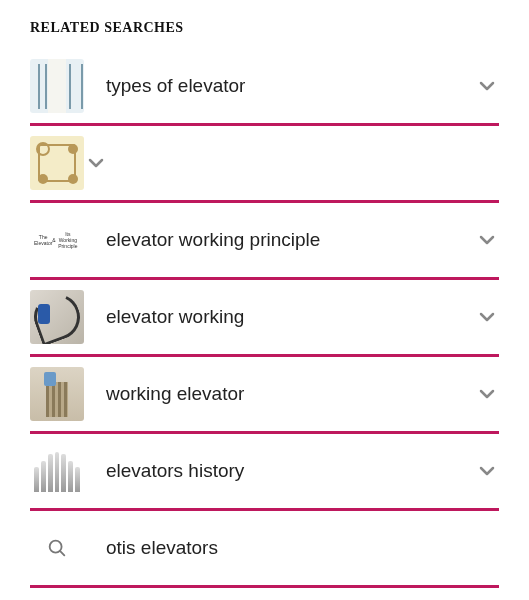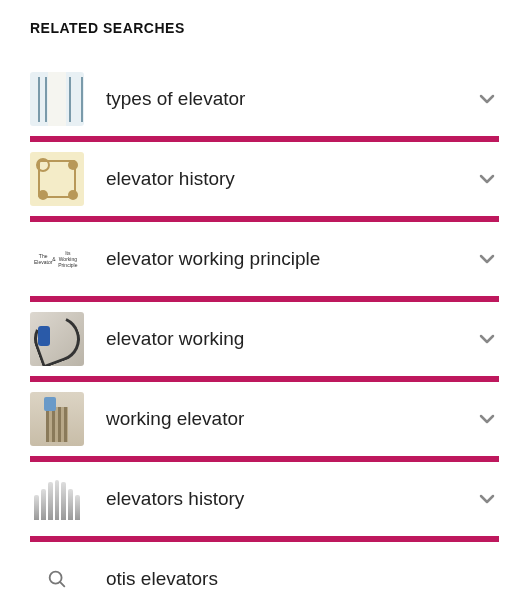--- a/index.html
+++ b/index.html
@@ -7,27 +7,28 @@
       font-family: -apple-system, BlinkMacSystemFont, "Segoe UI", Arial, sans-serif;
       background: #fff;
       width: 529px;
       padding: 20px 30px 10px 30px;
     }
     .heading {
       font-size: 14px;
       font-weight: 700;
       letter-spacing: 0.5px;
       color: #111;
-      margin-bottom: 26px;
+      margin-bottom: 13px;
+      font-family: Liberation Serif, serif;
     }
     .item {
       display: flex;
       align-items: center;
       padding: 10px 0;
-      border-bottom: 6px solid #be185d;
+      border-bottom: 3px solid #be185d;
       cursor: pointer;
       min-height: 68px;
     }
     .item:last-child { border-bottom: none; }
     .thumb {
       width: 54px;
       height: 54px;
       flex-shrink: 0;
       border-radius: 3px;
       display: flex;
@@ -90,21 +91,20 @@
     <div class="label">types of elevator</div>
     <div class="chev">
       <svg viewBox="0 0 24 24" width="24" height="24" fill="none" stroke="currentColor" stroke-width="2.5" stroke-linecap="round" stroke-linejoin="round">
           <polyline points="6 9 12 15 18 9"></polyline>
         </svg>
     </div>
   </div>
 
   <div class="item">
     <div class="thumb thumb-2"></div>
-    <div class="label">elevator history</div>
     <div class="chev">
       <svg viewBox="0 0 24 24" width="24" height="24" fill="none" stroke="currentColor" stroke-width="2.5" stroke-linecap="round" stroke-linejoin="round">
           <polyline points="6 9 12 15 18 9"></polyline>
         </svg>
     </div>
   </div>
 
   <div class="item">
     <div class="thumb thumb-3">
       <span class="line">The Elevator</span>

